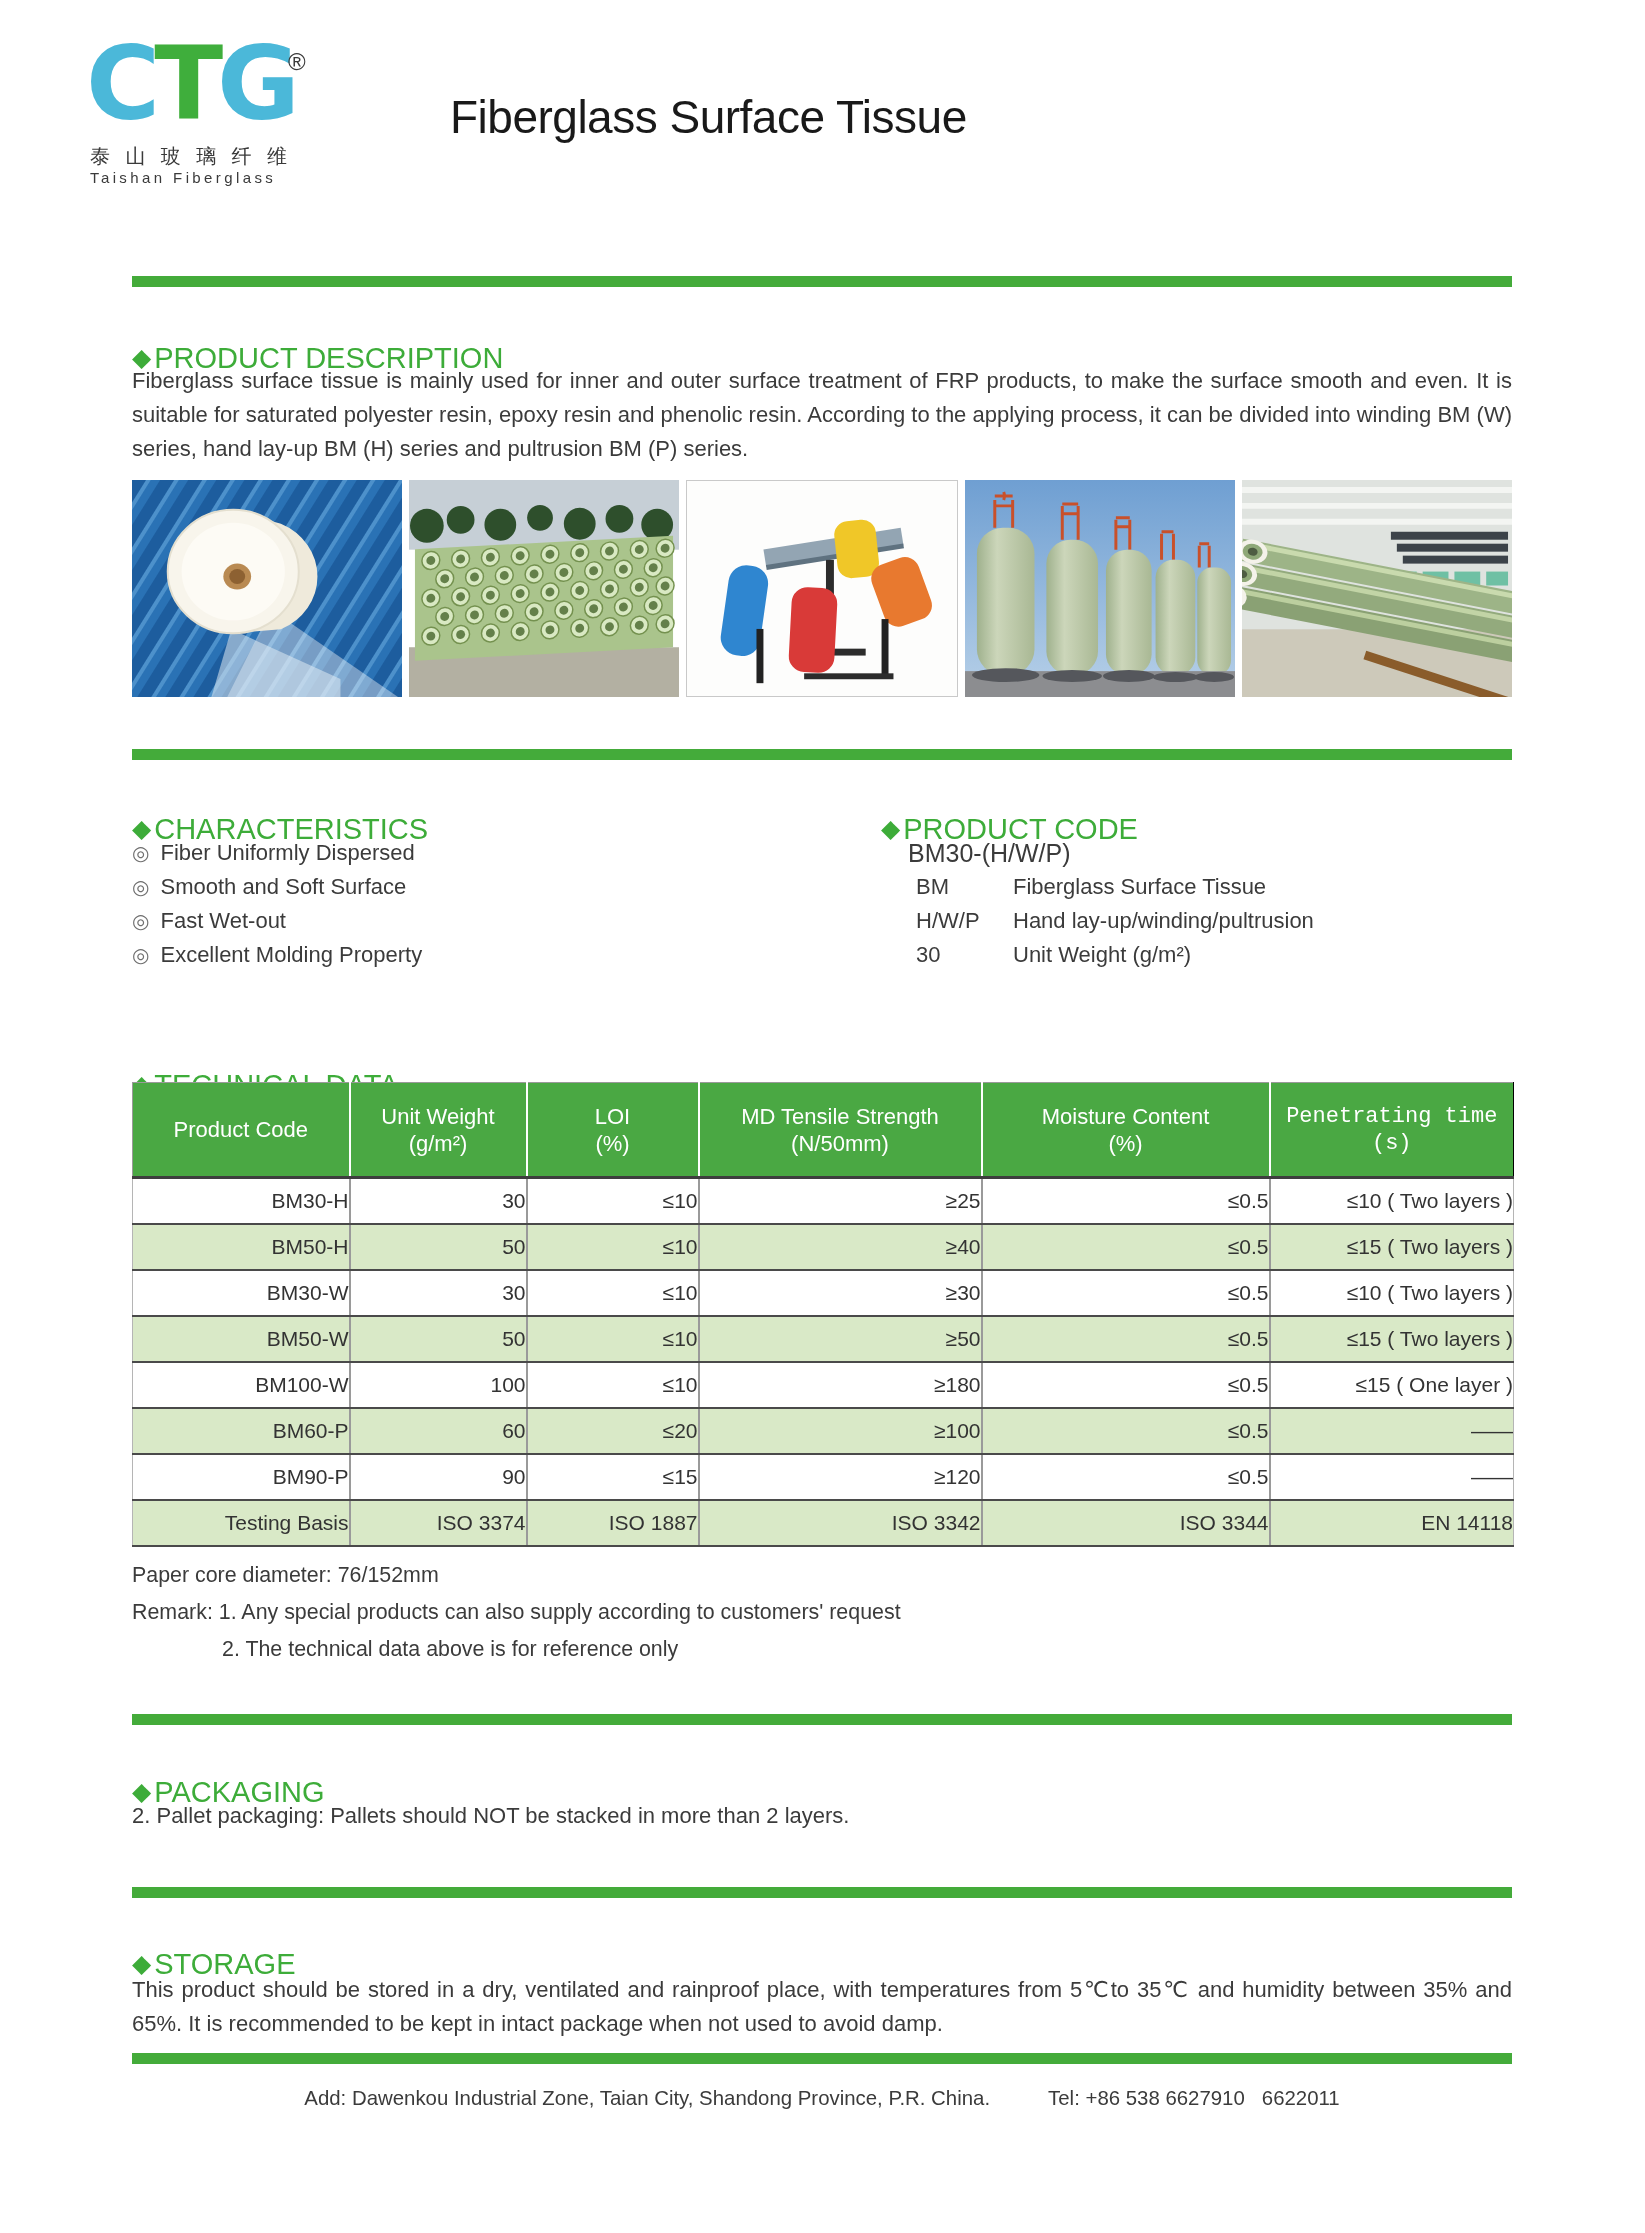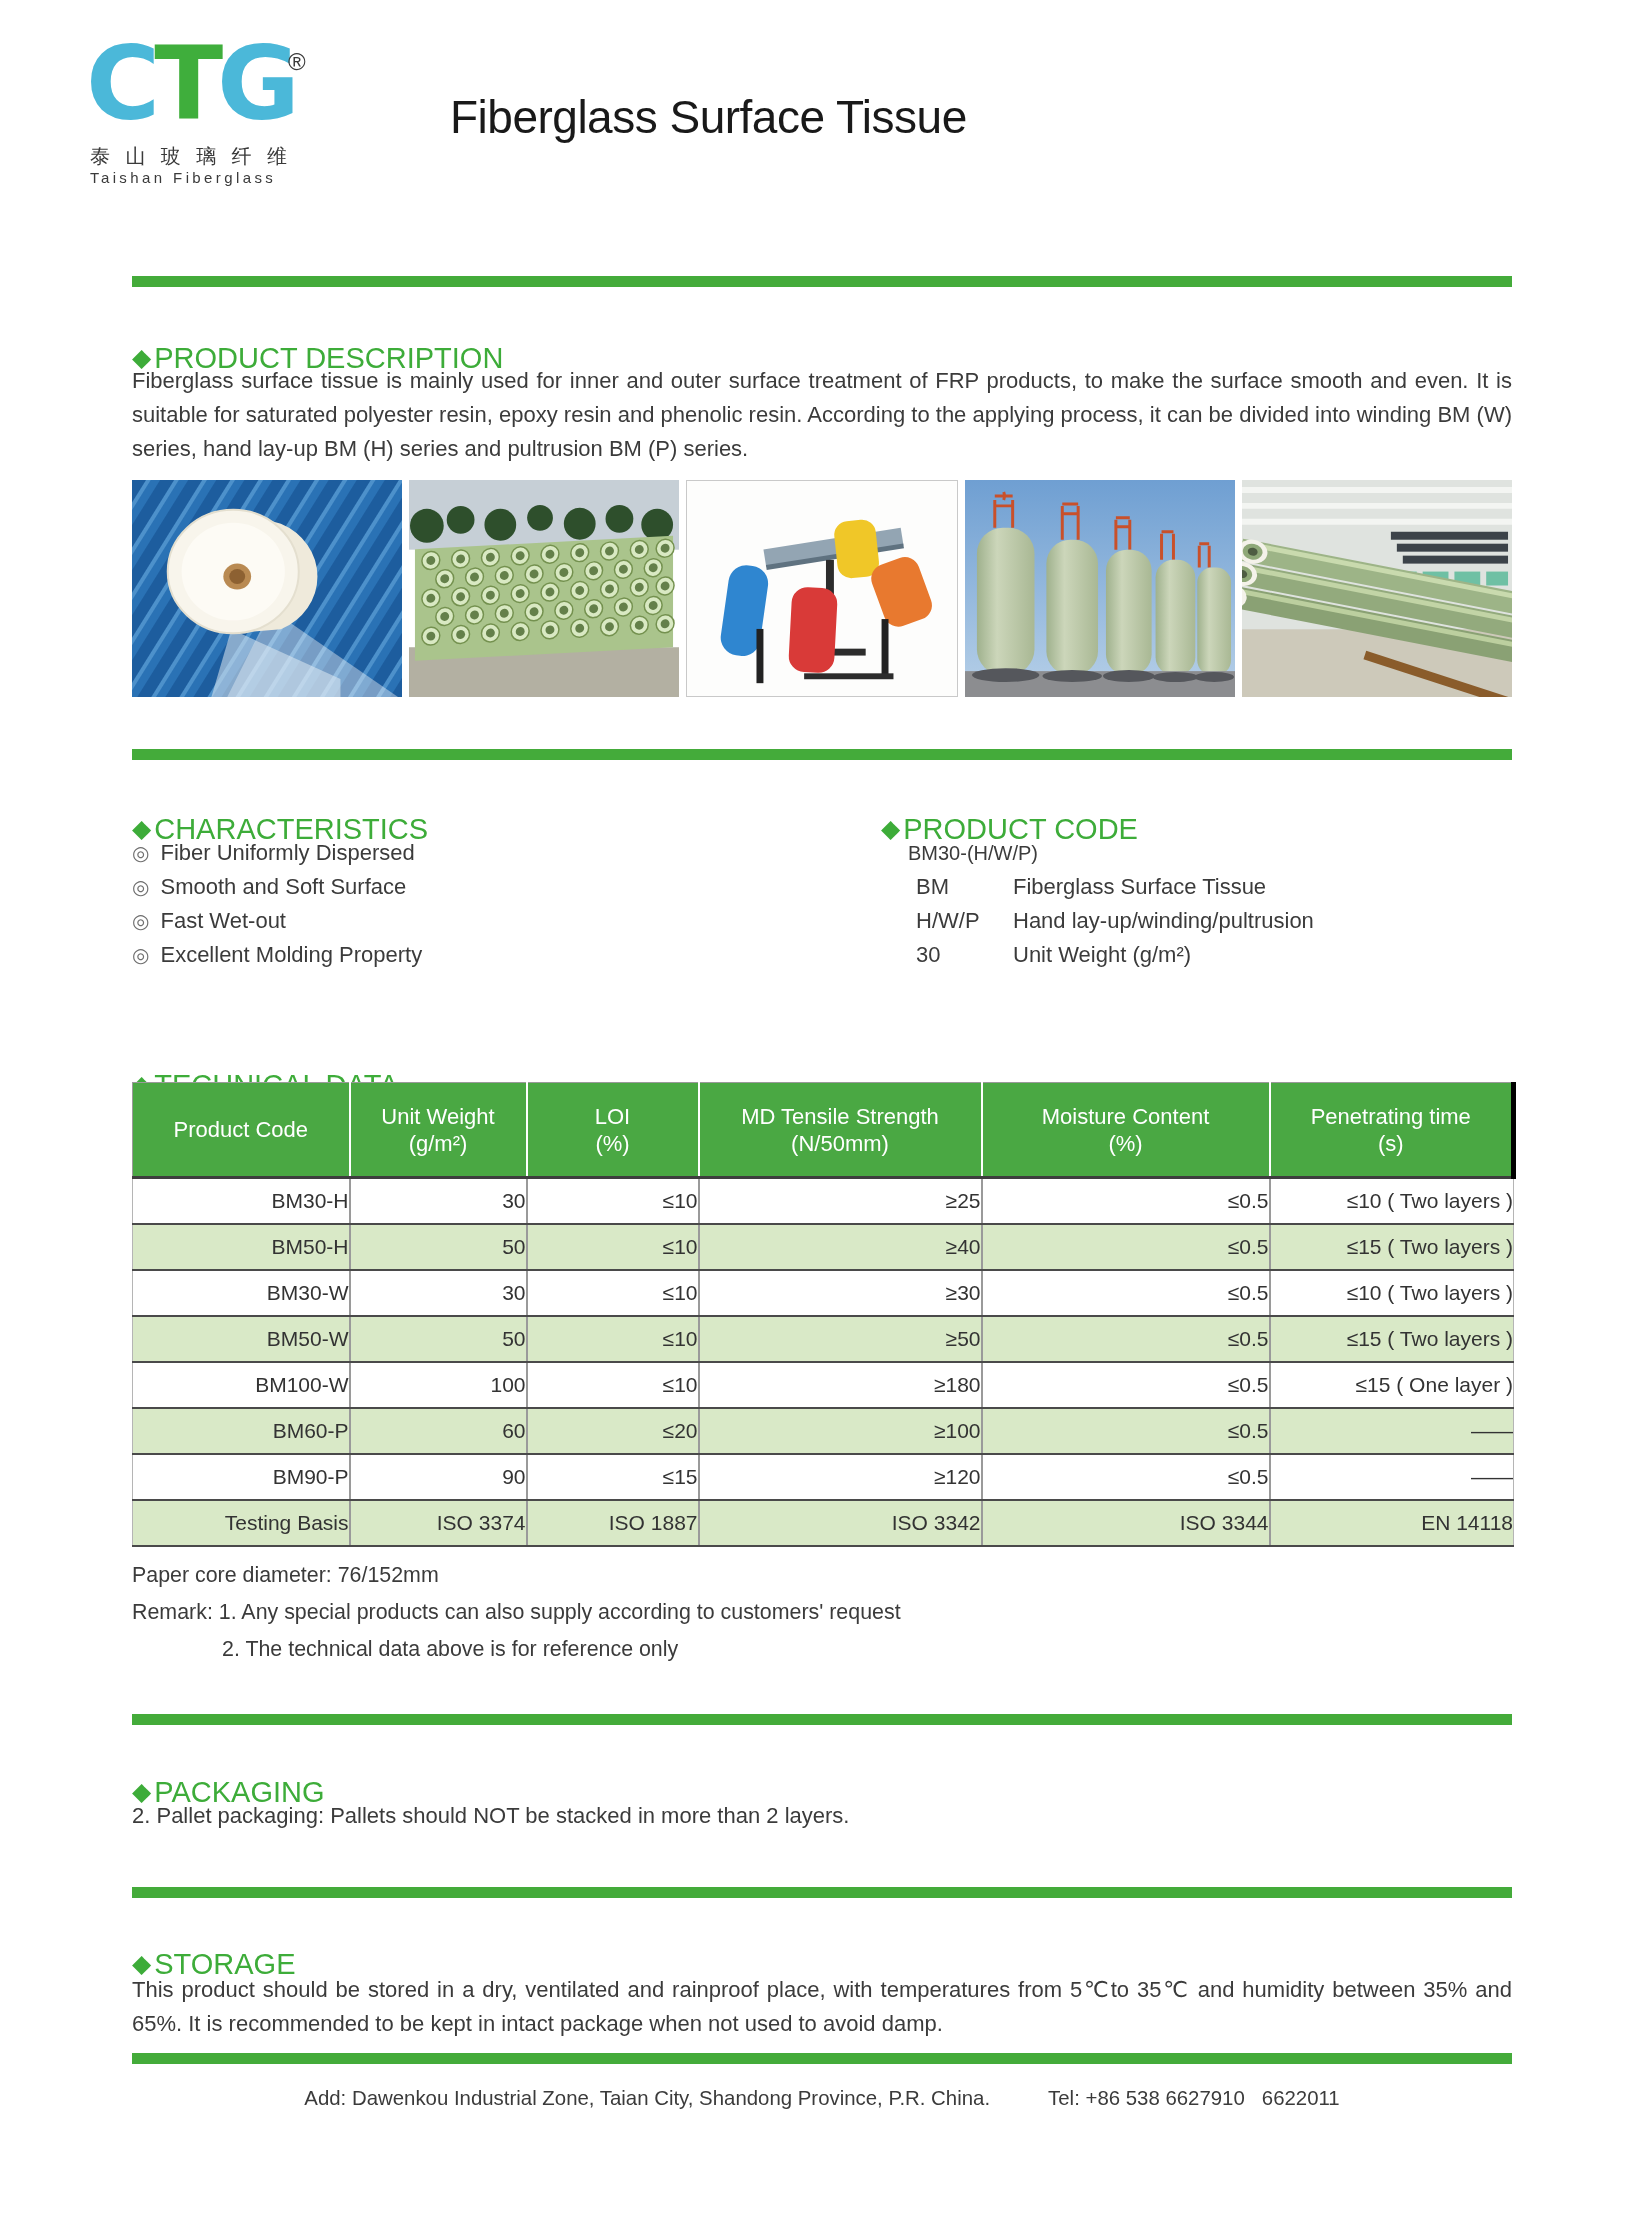--- a/index.html
+++ b/index.html
@@ -27,32 +27,32 @@
   
   .photos{position:absolute;left:132px;top:480px;width:1380px;height:217px;display:flex;gap:7px;}
   .photo{flex:1 1 0;height:217px;overflow:hidden;}
   .photo svg{display:block;width:100%;height:100%;}
   .photo.bordered{box-sizing:border-box;border:1px solid #c9c9c9;}
 
   
   .char-list{position:absolute;left:132px;top:836px;font-size:22px;line-height:34px;list-style:none;margin:0;padding:0;}
   .char-list li{margin:0;}
   .char-list .bullet{color:#6f6f6f;font-size:20px;margin-right:11px;}
-  .pcode-code{position:absolute;left:908px;top:836px;font-size:20px;line-height:34px;}
+  .pcode-code{position:absolute;left:908px;top:836px;font-size:25px;line-height:34px;}
   .pcode-rows{position:absolute;left:908px;top:870px;font-size:22px;line-height:34px;}
   .pcode-row{display:flex;}
   .pcode-key{width:97px;flex:0 0 97px;margin-left:8px;}
 
   
   .tech-table{position:absolute;left:132px;top:1082px;width:1380px;border-collapse:collapse;table-layout:fixed;}
   .tech-table th{background:#4aa843;color:#ffffff;font-weight:400;font-size:22px;line-height:27px;
                  height:93px;border-left:2px solid #ffffff;border-bottom:3px solid #3e3e3e;
                  border-top:1px solid #9a9a9a;padding:0;}
   .tech-table th:first-child{border-left:1px solid #9a9a9a;}
-  .tech-table th:last-child{border-right:5px solid #000000;}
+  .tech-table th:last-child{border-right:1px solid #000000;font-family:Liberation Mono, monospace;}
   .tech-table td{text-align:right;font-size:21px;color:#333333;height:44px;padding:0;
                  border-left:2px solid #9a9a9a;border-bottom:2px solid #4a4a4a;background:#ffffff;}
   .tech-table td:first-child{border-left:1px solid #b5b5b5;}
   .tech-table td:last-child{border-right:1px solid #b5b5b5;}
   .tech-table tr.alt td{background:#d9e9c7;}
   .notes{position:absolute;left:132px;top:1557px;font-size:21.4px;line-height:37px;color:#3b3b3b;}
   .notes .indent{padding-left:90px;}
 
   
   .pack-list{position:absolute;left:132px;top:1799px;font-size:22px;line-height:34px;}

